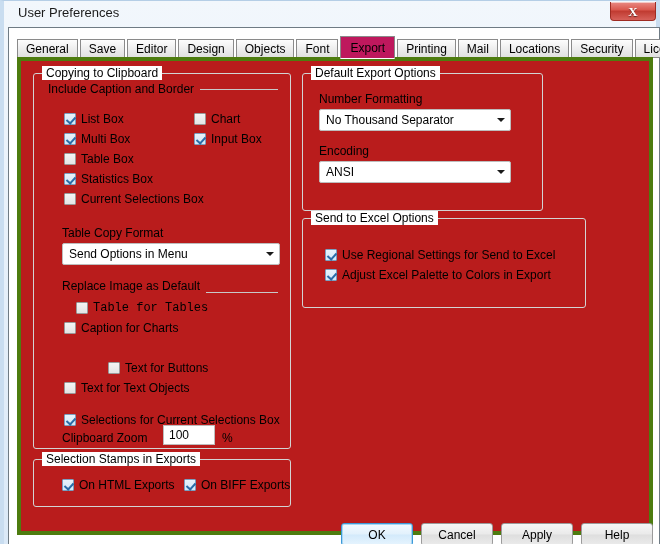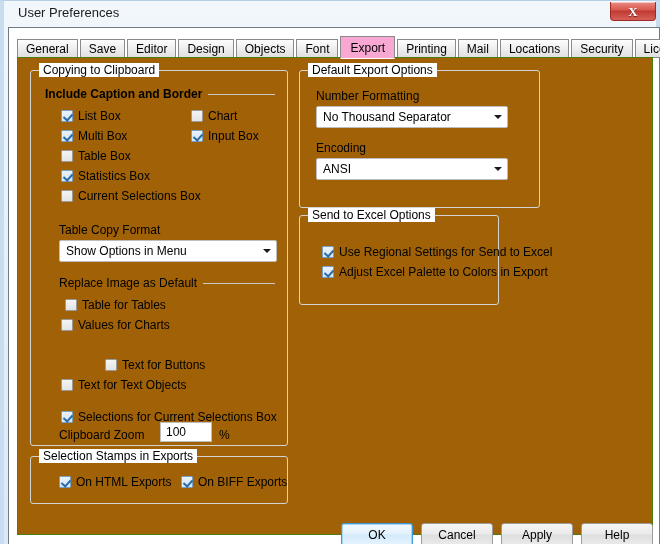--- a/index.html
+++ b/index.html
@@ -85,35 +85,35 @@
     display: flex; align-items: center;
     font-size: 12px;
     color: #000;
     cursor: default;
     white-space: nowrap;
     position: relative;
     top: 0;
   }
   .tab.active {
     height: 23px;
-    background: #f9a8d4;
+    background: #be185d;
     border: 1px solid #8a8a8a;
     border-bottom: 1px solid #ffffff;
     z-index: 5;
     margin-bottom: -1px;
     padding: 4px 9px;
     align-items: center;
   }
 
   #tabpage {
     position: absolute;
     left: 8px; top: 29px;
     width: 636px; height: 478px;
-    background: #a16207;
-    border: 1px solid #4d7c0f;
+    background: #b91c1c;
+    border: 4px solid #4d7c0f;
   }
 
   
   .group {
     position: absolute;
     border: 1px solid #d3d3d3;
     border-radius: 3px;
   }
   .group > .glabel {
     position: absolute;
@@ -294,21 +294,21 @@
         <div class="tab">
           <span>License</span>
         </div>
       </div>
 
     <div id="tabpage">
 
       <div class="group" style="left:12px; top:12px; width:258px; height:376px;">
         <div class="glabel">Copying to Clipboard</div>
 
-        <div class="section-head" style="left:14px; top:16px; width:230px;font-weight:bold;">
+        <div class="section-head" style="left:14px; top:8px; width:230px;">
           <span class="txt">Include Caption and Border</span>
           <span class="rule"></span>
         </div>
 
         <div class="cb checked" style="left:30px; top:38px;">
           <span class="box"></span>
           <span>List Box</span>
         </div>
         <div class="cb checked" style="left:30px; top:58px;">
           <span class="box"></span>
@@ -331,36 +331,36 @@
           <span class="box"></span>
           <span>Chart</span>
         </div>
         <div class="cb checked" style="left:160px; top:58px;">
           <span class="box"></span>
           <span>Input Box</span>
         </div>
 
         <div class="lbl" style="left:28px; top:152px;">Table Copy Format</div>
         <div class="combo" style="left:28px; top:169px; width:218px;">
-          <span class="val">Show Options in Menu</span>
+          <span class="val">Send Options in Menu</span>
           <span class="arrow"></span>
         </div>
 
-        <div class="section-head" style="left:28px; top:205px; width:216px;">
+        <div class="section-head" style="left:28px; top:205px; width:216px;align-items:flex-end;">
           <span class="txt">Replace Image as Default</span>
           <span class="rule"></span>
         </div>
 
-        <div class="cb" style="left:34px; top:227px;">
+        <div class="cb" style="left:42px; top:227px;font-family:Liberation Mono, monospace;">
           <span class="box"></span>
           <span>Table for Tables</span>
         </div>
         <div class="cb" style="left:30px; top:247px;">
           <span class="box"></span>
-          <span>Values for Charts</span>
+          <span>Caption for Charts</span>
         </div>
         <div class="cb" style="left:30px; top:287px;margin-left:44px;">
           <span class="box"></span>
           <span>Text for Buttons</span>
         </div>
         <div class="cb" style="left:30px; top:307px;">
           <span class="box"></span>
           <span>Text for Text Objects</span>
         </div>
         <div class="cb checked" style="left:30px; top:327px;margin-top:12px;">
@@ -397,21 +397,21 @@
           <span class="arrow"></span>
         </div>
 
         <div class="lbl" style="left:16px; top:70px;">Encoding</div>
         <div class="combo" style="left:16px; top:87px; width:192px;">
           <span class="val">ANSI</span>
           <span class="arrow"></span>
         </div>
       </div>
 
-      <div class="group" style="left:281px; top:157px; width:200px; height:90px;padding-left:28px;">
+      <div class="group" style="left:281px; top:157px; width:284px; height:90px;padding-left:28px;">
         <div class="glabel">Send to Excel Options</div>
 
         <div class="cb checked" style="left:22px; top:49px;">
           <span class="box"></span>
           <span>Adjust Excel Palette to Colors in Export</span>
         </div>
         <div class="cb checked" style="left:22px; top:29px;">
           <span class="box"></span>
           <span>Use Regional Settings for Send to Excel</span>
         </div>

